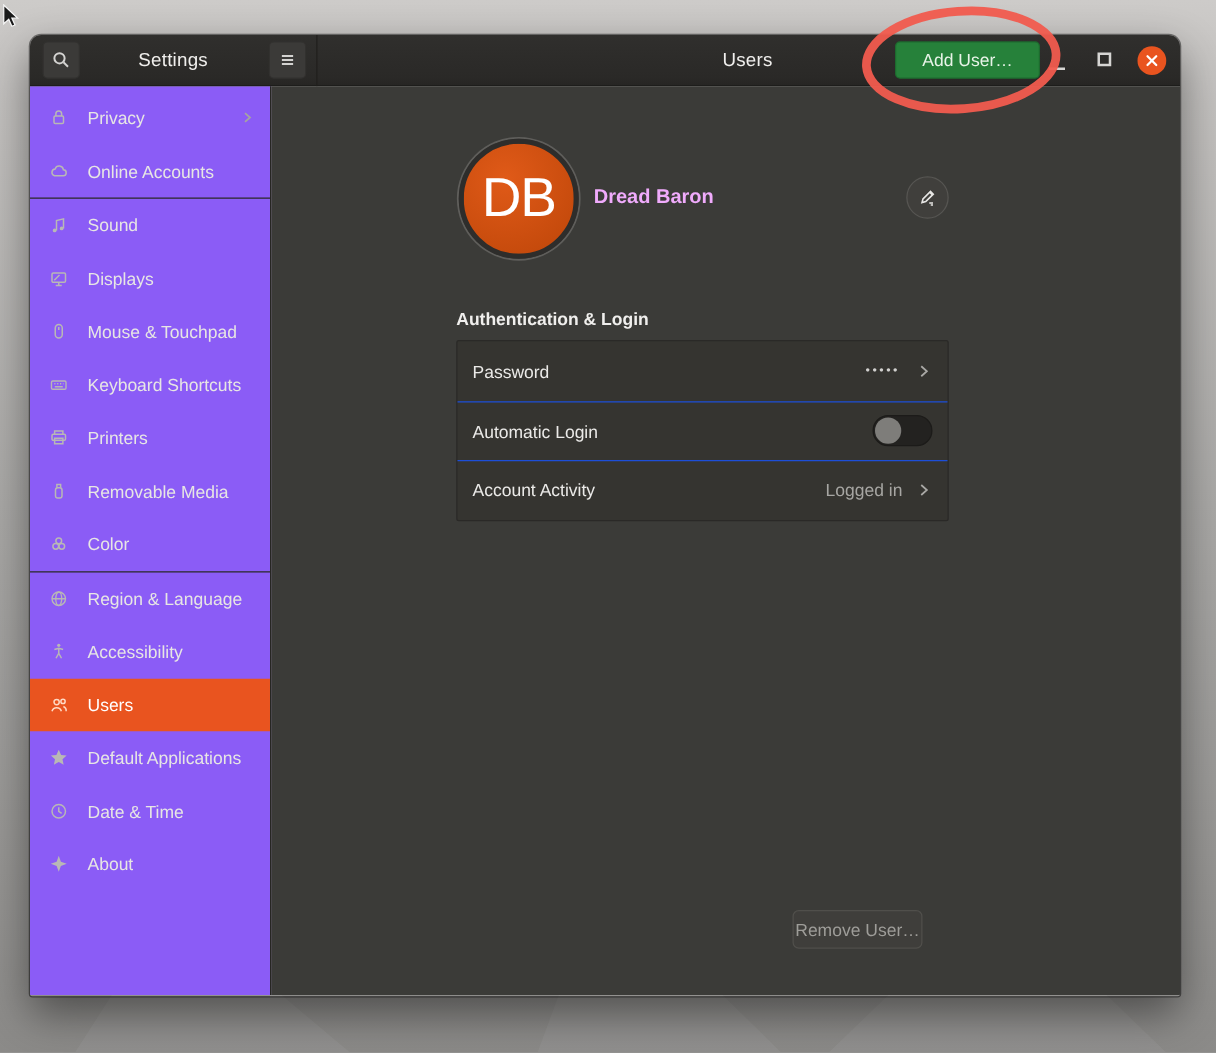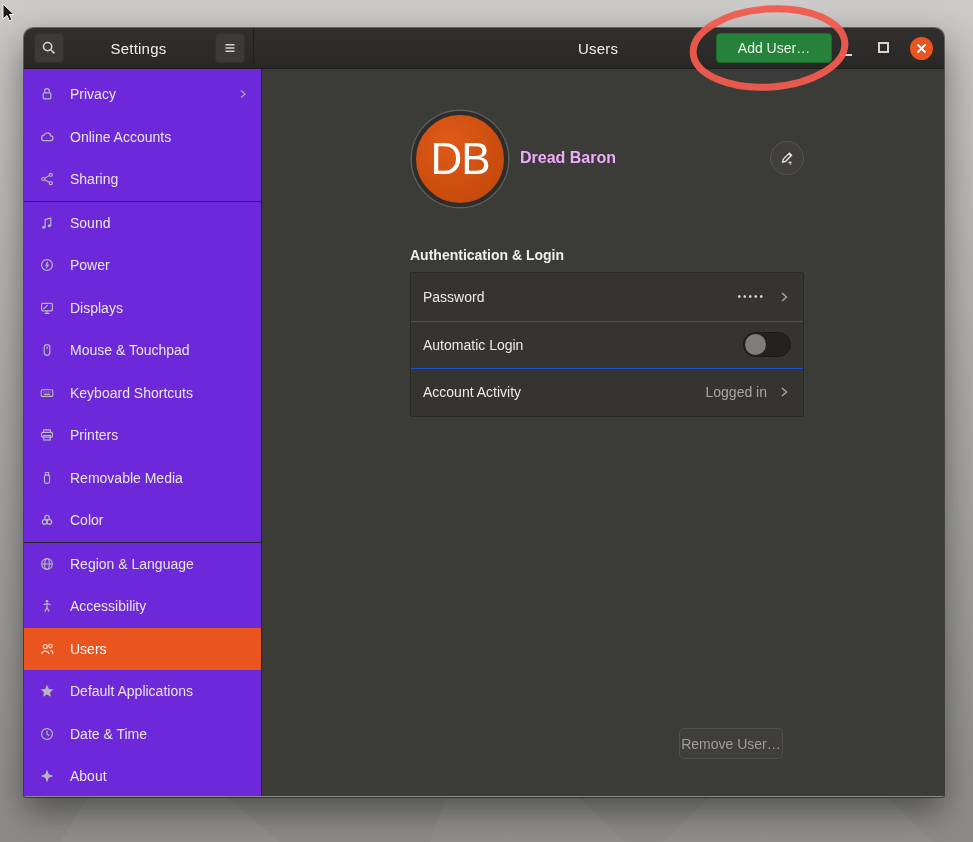--- a/index.html
+++ b/index.html
@@ -51,21 +51,21 @@
   .win-max { position:absolute; left:854px; top:14px; width:11px; height:11px; border:2px solid #d6d5d3; background:transparent; cursor:pointer; }
   .win-close {
     position:absolute; left:886px; top:9px; width:23px; height:23px; border-radius:50%;
     background:#e9541f; display:flex; align-items:center; justify-content:center; cursor:pointer;
   }
 
   .win-body { display:flex; height:727px; }
 
   
   .sidebar {
-    width:238px; background:#6d28d9; border-right:1px solid #272623;
+    width:193px; background:#8b5cf6; border-right:1px solid #272623;
     padding-top:4px; overflow:hidden;
   }
   .side-item {
     height:42.5px; display:flex; align-items:center; gap:15px;
     padding:0 10px 0 15px; cursor:pointer; color:#e7e6e4; font-size:14px;
   }
   .side-item .sicon { width:16px; height:16px; flex:none; display:flex; }
   .side-item .slabel { flex:1; white-space:nowrap; }
   .side-item.selected { background:#e9541f; color:#ffffff; }
   .side-sep { height:1px; background:#2a2927; }
@@ -177,54 +177,34 @@
 
       <div class="side-item">
         <span class="sicon">
             <svg width="16" height="16" viewBox="0 0 16 16" fill="none" stroke="#b9b8b5" stroke-width="1.2">
               <path d="M4.6 11.6h6.8a2.4 2.4 0 0 0 .3-4.8 3.4 3.4 0 0 0-6.6-.6 2.75 2.75 0 0 0-.5 5.4z"></path>
             </svg>
           </span>
         <span class="slabel">Online Accounts</span>
       </div>
 
-      <div class="side-item">
-        <span class="sicon">
-            <svg width="16" height="16" viewBox="0 0 16 16" fill="none" stroke="#b9b8b5" stroke-width="1.2">
-              <circle cx="11.8" cy="3.8" r="1.5"></circle>
-              <circle cx="4.2" cy="8" r="1.5"></circle>
-              <circle cx="11.8" cy="12.2" r="1.5"></circle>
-              <path d="M5.6 7.2 10.4 4.5M5.6 8.8 10.4 11.5"></path>
-            </svg>
-          </span>
-        <span class="slabel">Sharing</span>
-      </div>
 
       <div class="side-sep"></div>
 
       <div class="side-item">
         <span class="sicon">
             <svg width="16" height="16" viewBox="0 0 16 16" fill="none" stroke="#b9b8b5" stroke-width="1.2">
               <path d="M6.2 12.3V4.4l5.6-1.3v7.6"></path>
               <circle cx="4.7" cy="12.3" r="1.5" fill="#b9b8b5" stroke="none"></circle>
               <circle cx="10.3" cy="10.7" r="1.5" fill="#b9b8b5" stroke="none"></circle>
             </svg>
           </span>
         <span class="slabel">Sound</span>
       </div>
 
-      <div class="side-item">
-        <span class="sicon">
-            <svg width="16" height="16" viewBox="0 0 16 16" fill="none" stroke="#b9b8b5" stroke-width="1.2">
-              <circle cx="8" cy="8" r="5.4"></circle>
-              <path d="M8.9 4.9 7 8.2h2.1L7.2 11.2"></path>
-            </svg>
-          </span>
-        <span class="slabel">Power</span>
-      </div>
 
       <div class="side-item">
         <span class="sicon">
             <svg width="16" height="16" viewBox="0 0 16 16" fill="none" stroke="#b9b8b5" stroke-width="1.2">
               <rect x="2.6" y="3.4" width="10.8" height="7.4" rx="1"></rect>
               <path d="M8 10.8v2.4M5.6 13.4h4.8M4.4 9.2 8.6 5"></path>
             </svg>
           </span>
         <span class="slabel">Displays</span>
       </div>

